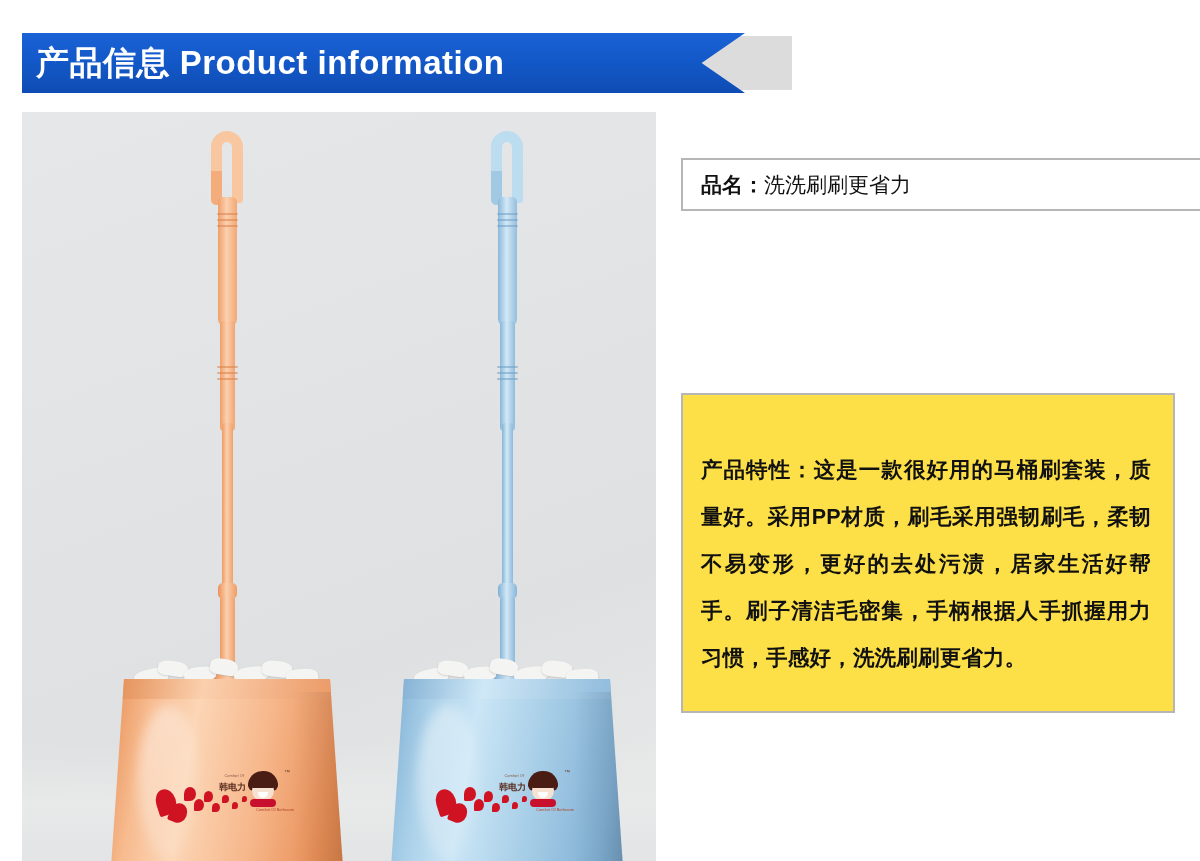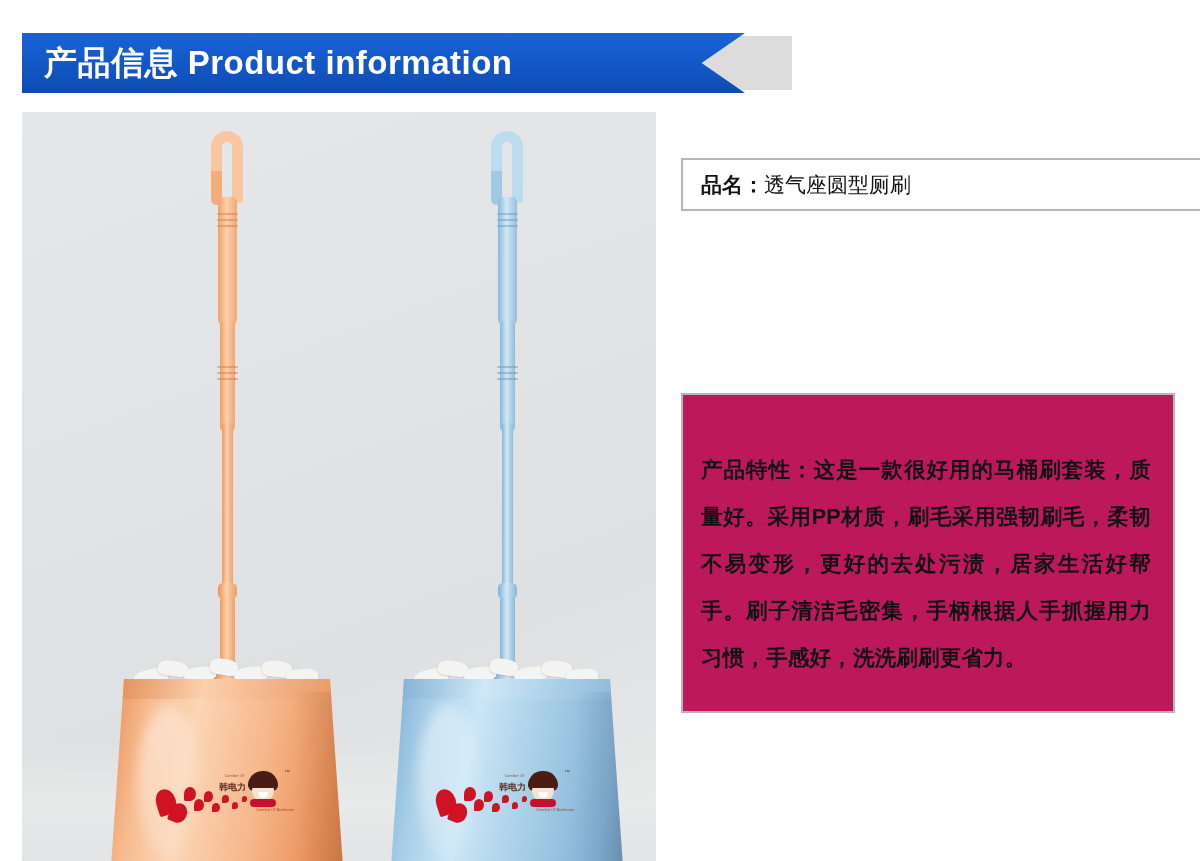--- a/index.html
+++ b/index.html
@@ -43,21 +43,21 @@
     background: linear-gradient(180deg, #1a62d6 0%, #1358c8 48%, #0e4cb4 100%);
     clip-path: polygon(0 0, 100% 0, 94% 50%, 100% 100%, 0 100%);
     display: flex;
     align-items: center;
   }
   .ribbon-title {
     color: #ffffff;
     font-size: 33px;
     font-weight: bold;
     letter-spacing: 0.5px;
-    padding-left: 22px;
+    padding-left: 14px;
     white-space: nowrap;
     line-height: 60px;
   }
 
   
   .photo {
     position: absolute;
     left: 22px;
     top: 112px;
     width: 634px;
@@ -368,21 +368,21 @@
 
   
   .desc-box {
     position: absolute;
     left: 681px;
     top: 393px;
     width: 494px;
     height: 320px;
     border: 2px solid #b6b6b6;
     box-sizing: border-box;
-    background: #be185d;
+    background: #fde047;
     padding: 52px 22px 20px 18px;
   }
   .desc-text {
     font-size: 21.5px;
     font-weight: bold;
     line-height: 47px;
     color: #111;
     text-align: justify;
     letter-spacing: 0.2px;
   }
@@ -537,19 +537,19 @@
           <span class="decal-collar"></span>
         </span>
       </div>
     </div>
   </div>
 </div>
 
 <div class="spec-table">
   <div class="spec-row">
     <span class="spec-label">品名：</span>
-    <span class="spec-value">透气座圆型厕刷</span>
+    <span class="spec-value">洗洗刷刷更省力</span>
   </div>
 </div>
 
 <div class="desc-box">
   <div class="desc-text">产品特性：这是一款很好用的马桶刷套装，质量好。采用PP材质，刷毛采用强韧刷毛，柔韧不易变形，更好的去处污渍，居家生活好帮手。刷子清洁毛密集，手柄根据人手抓握用力习惯，手感好，洗洗刷刷更省力。</div>
 </div>
 
 </body></html>

